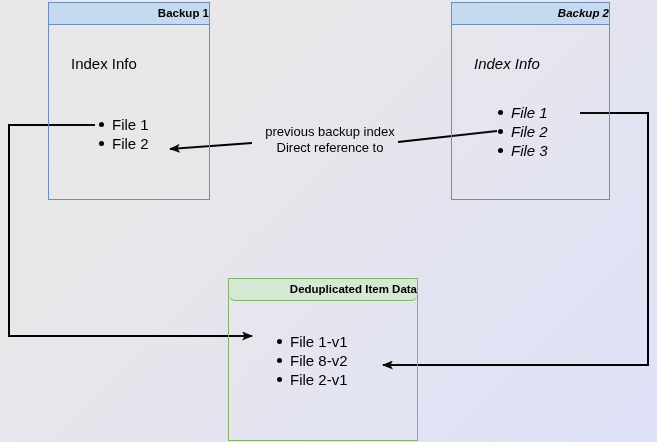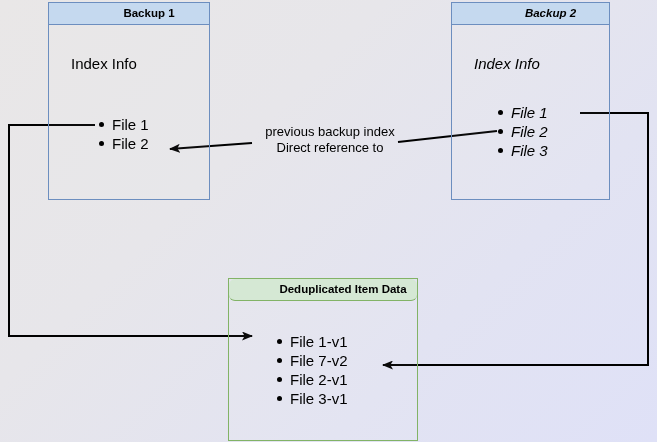--- a/index.html
+++ b/index.html
@@ -28,21 +28,21 @@
   }
   .box {
     position: absolute;
     box-sizing: border-box;
     background: transparent;
   }
   .box-header {
     box-sizing: border-box;
     height: 22px;
     line-height: 20px;
-    text-align: center;
+    text-align: right;
     font-size: 11.5px;
     font-weight: bold;
     color: #000000;
     padding-left: 40px;
   }
   .box-body {
     box-sizing: border-box;
     position: relative;
     border-top: none;
   }
@@ -172,29 +172,25 @@
   <div class="box box-green" style="left:228px; top:278px; width:190px; height:163px;">
     <div class="box-header hdr-green">Deduplicated Item Data</div>
     <div class="box-body body-green" style="height:139px;">
       <ul class="item-list" style="left:48px; top:31px;">
         <li>
           <span class="bullet"></span>
           <span>File 1-v1</span>
         </li>
         <li>
           <span class="bullet"></span>
-          <span>File 7-v2</span>
+          <span>File 8-v2</span>
         </li>
         <li>
           <span class="bullet"></span>
           <span>File 2-v1</span>
-        </li>
-        <li>
-          <span class="bullet"></span>
-          <span>File 3-v1</span>
         </li>
       </ul>
     </div>
   </div>
 
   <div class="edge-label" style="left:250px; top:124px; width:160px;">
     <div>previous backup index</div>
     <div>Direct reference to</div>
   </div>
 

